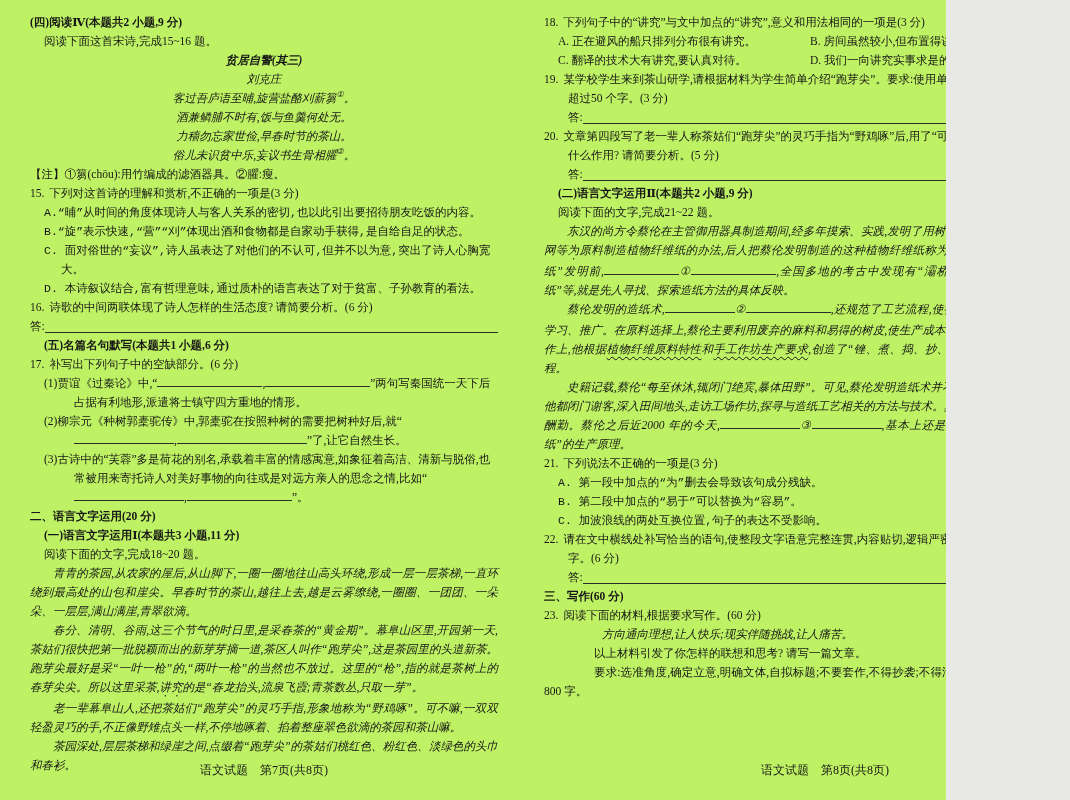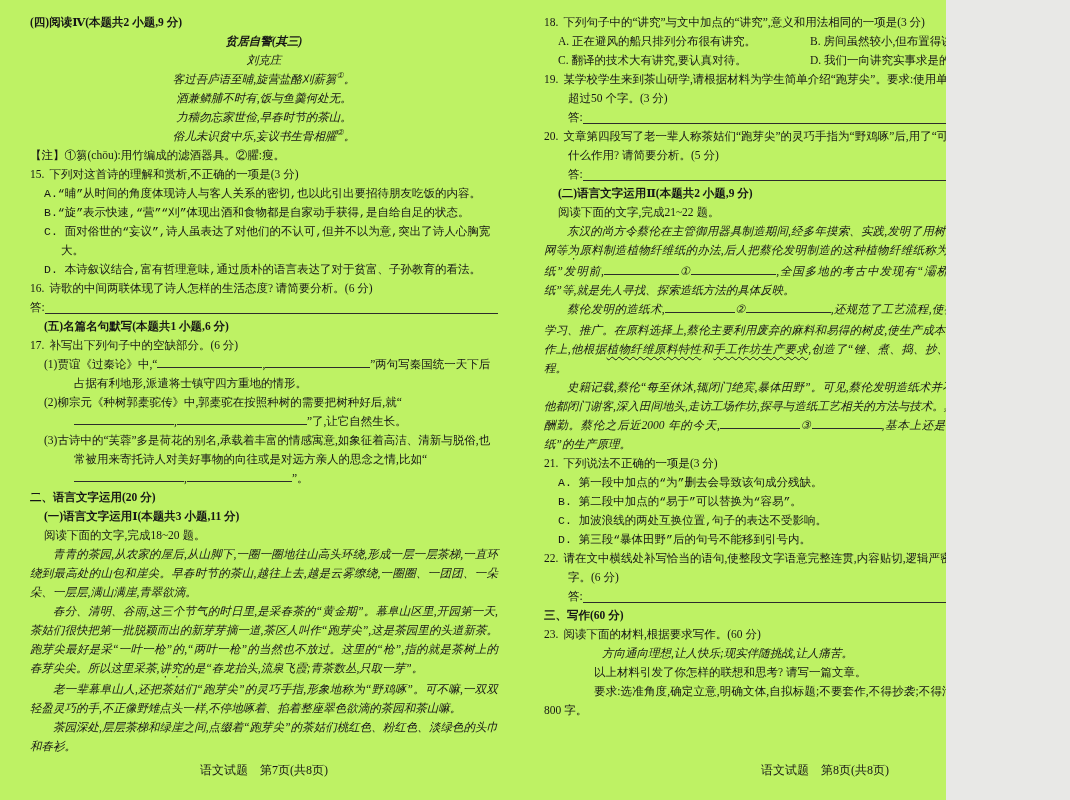--- a/index.html
+++ b/index.html
@@ -35,20 +35,21 @@
   .footer-l{left:30px;width:468px;}
   .footer-r{left:572px;width:506px;}
 </style>
 </head>
 <body>
 
 <div class="sheet">
 
   <div class="col col-l">
     <div class="hd">(四)阅读Ⅳ(本题共2 小题,9 分)</div>
+    <div class="ind">阅读下面这首宋诗,完成15~16 题。</div>
 
     <div class="center hd kai">贫居自警(其三)</div>
     <div class="center kai">刘克庄</div>
     <div class="center kai"><span>客过吾庐语至晡,旋营盐酪刈薪篘</span><sup>①</sup><span>。</span></div>
     <div class="center kai">酒兼鳞脯不时有,饭与鱼羹何处无。</div>
     <div class="center kai">力穑勿忘家世俭,早春时节的茶山。</div>
     <div class="center kai"><span>俗儿未识贫中乐,妄议书生骨相臞</span><sup>②</sup><span>。</span></div>
     <div>【注】①篘(chōu):用竹编成的滤酒器具。②臞:瘦。</div>
 
     <div class="q"><span class="num">15.</span><span>下列对这首诗的理解和赏析,不正确的一项是(3 分)</span></div>
@@ -110,21 +111,20 @@
     <div class="passage kai">
       <p><span>东汉的尚方令蔡伦在主管御用器具制造期间,经多年摸索、实践,发明了用树皮、麻头、敝布、渔网等</span><span class="emdot">为</span><span>原料制造植物纤维纸的办法,后人把蔡伦发明制造的这种植物纤维纸称为“蔡侯纸”。在“蔡侯纸”发明前,</span><span class="blank b75"></span><span>①</span><span class="blank b85"></span><span>,全国多地的考古中发现有“灞桥纸”“中颜纸”“金光纸”等,就是先人寻找、探索造纸方法的具体反映。</span></p>
       <p><span>蔡伦发明的造纸术,</span><span class="blank b70"></span><span>②</span><span class="blank b85"></span><span>,还规范了工艺流程,使得这种创新技术</span><span class="emdot">易于</span><span>学习、推广。在原料选择上,蔡伦主要利用废弃的麻料和易得的树皮,使生产成本大幅降低。在生产制作上,他根据</span><span class="wavy">植物纤维原料特性</span><span>和</span><span class="wavy">手工作坊生产要求</span><span>,创造了“锉、煮、捣、抄、烘”五步造纸工艺流程。</span></p>
       <p><span>史籍记载,蔡伦“每至休沐,辄闭门绝宾,暴体田野”。可见,蔡伦发明造纸术并不轻松。每逢节假日,他都闭门谢客,深入田间地头,走访工场作坊,探寻与造纸工艺相关的方法与技术。真可谓锲而不舍,天道酬勤。蔡伦之后近2000 年的今天,</span><span class="blank b80"></span><span>③</span><span class="blank b70"></span><span>,基本上还是沿袭他发明的“蔡侯纸”的生产原理。</span></p>
     </div>
 
     <div class="q"><span class="num">21.</span><span>下列说法不正确的一项是(3 分)</span></div>
     <div class="opt">A. 第一段中加点的“为”删去会导致该句成分残缺。</div>
     <div class="opt">B. 第二段中加点的“易于”可以替换为“容易”。</div>
     <div class="opt">C. 加波浪线的两处互换位置,句子的表达不受影响。</div>
-    <div class="opt">D. 第三段“暴体田野”后的句号不能移到引号内。</div>
 
     <div class="q"><span class="num">22.</span><span>请在文中横线处补写恰当的语句,使整段文字语意完整连贯,内容贴切,逻辑严密,每处不超过15 个字。(6 分)</span></div>
     <div class="ansline" style="margin-left:24px">
         <span class="lbl">答:</span>
         <span class="fill"></span>
       </div>
 
     <div class="hd">三、写作(60 分)</div>
     <div class="q"><span class="num">23.</span><span>阅读下面的材料,根据要求写作。(60 分)</span></div>
     <div class="kai mat">方向通向理想,让人快乐;现实伴随挑战,让人痛苦。</div>

